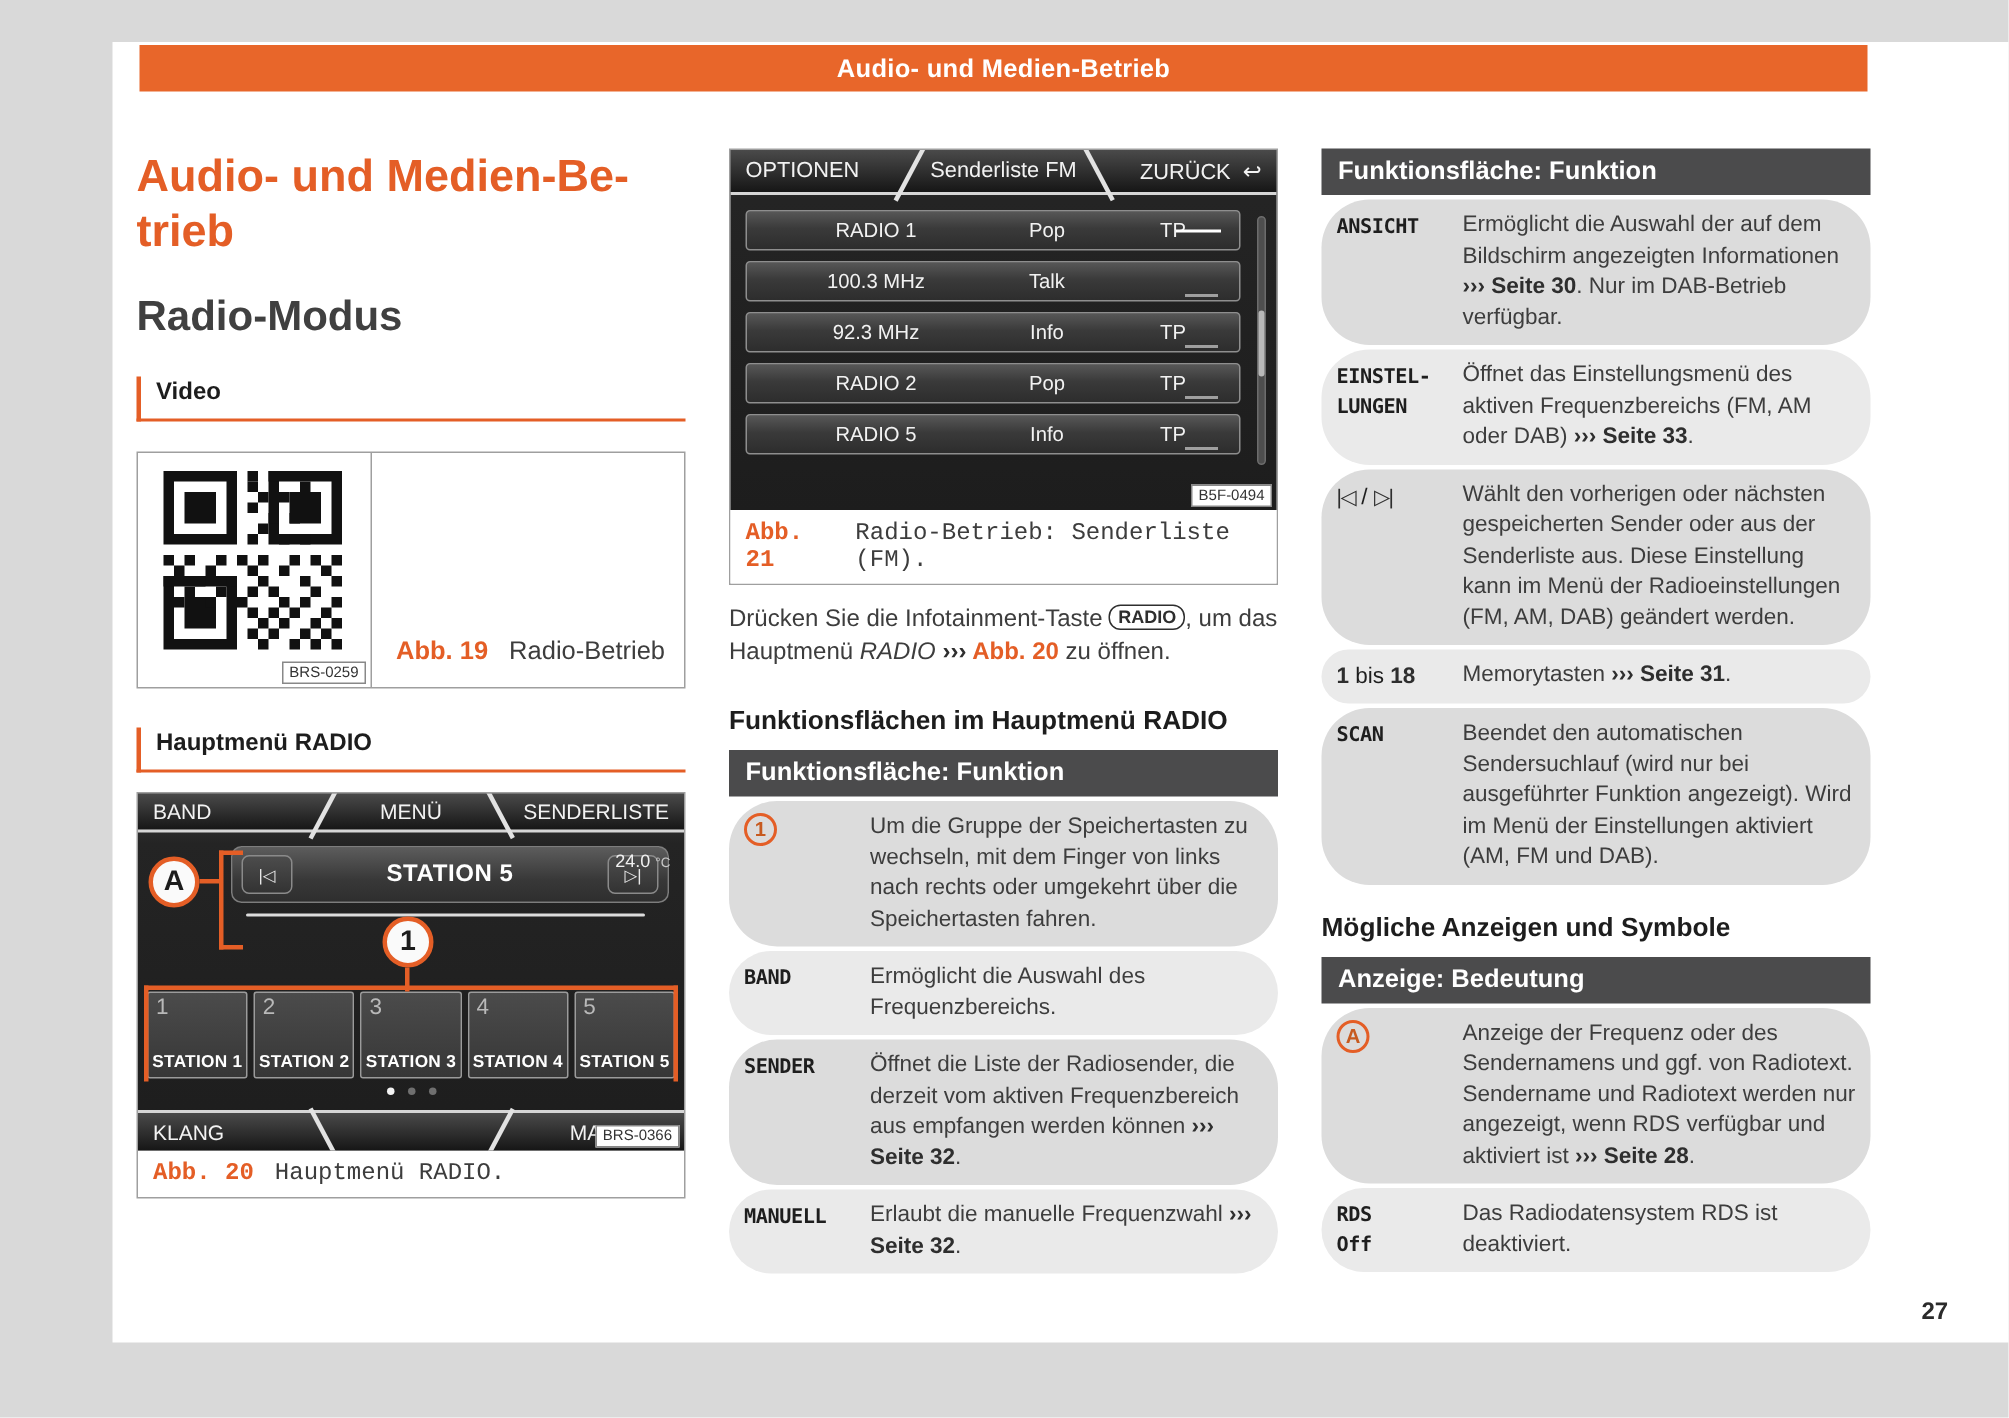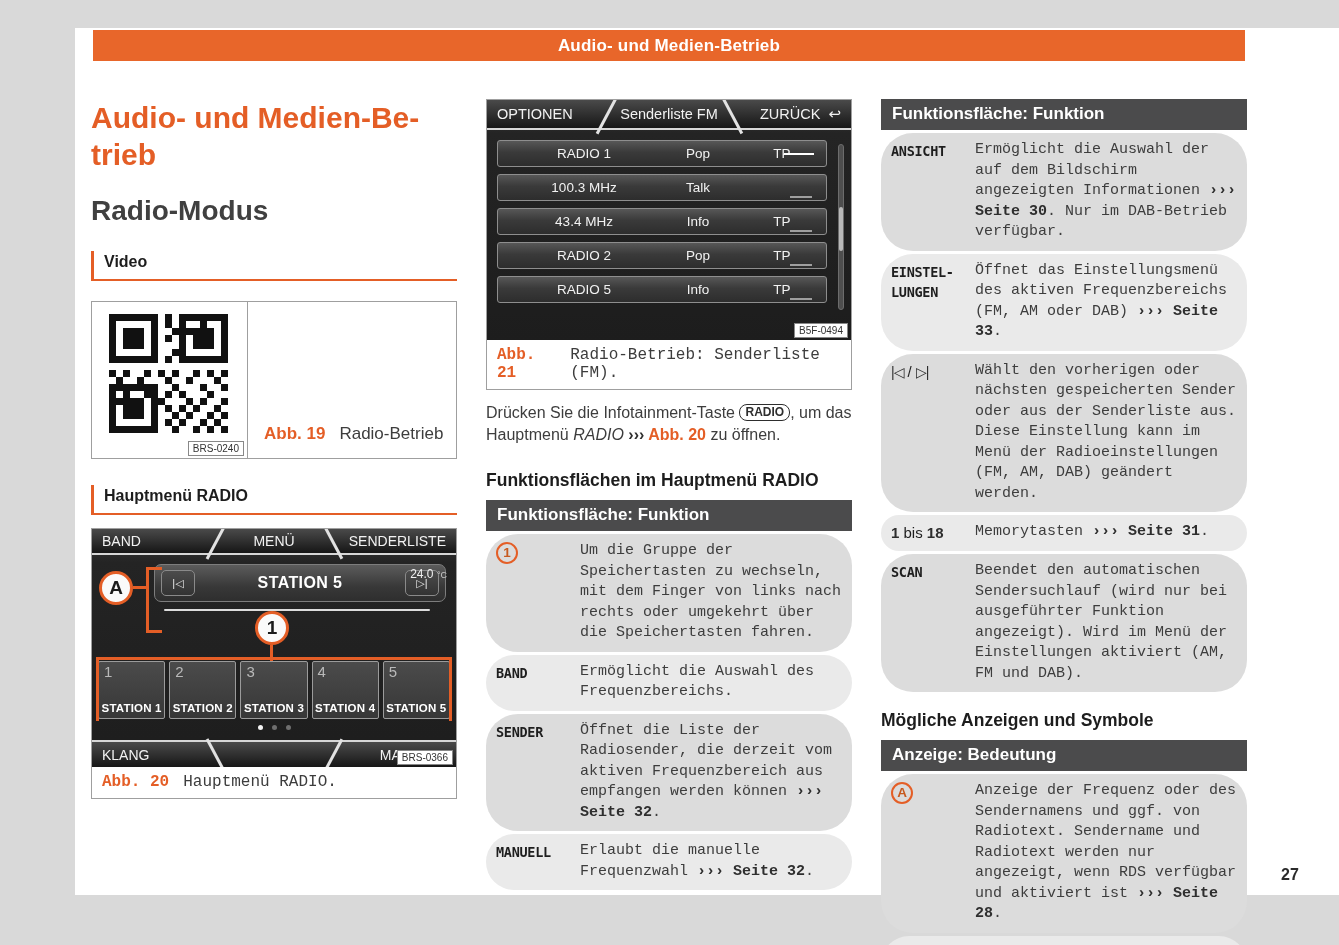--- a/index.html
+++ b/index.html
@@ -174,21 +174,21 @@
   .minor-heading { margin-top:24px; font-size:17.5px; font-weight:bold; color:#1d1d1d; }
 
   .ftable { margin-top:9px; }
   .ftable-header {
     background:#4b4b4c; color:#fff; font-weight:bold; font-size:17px;
     padding:5px 11px 6px 11px; margin-bottom:3px;
   }
   .frow { display:grid; grid-template-columns:92px 1fr; margin-bottom:3px; background:#dcdcdc;border-radius:32px; }
   .frow:nth-of-type(even) { background:#eaeaea; }
   .fcell-label { padding:8px 2px 8px 10px; font-size:15px; color:#1e1e1e; line-height:20px; }
-  .fcell-text  { padding:7px 10px 8px 2px; font-size:15px; line-height:20.5px; color:#3d3d3d;font-family:Liberation Mono, monospace; }
+  .fcell-text  { padding:7px 10px 8px 2px; font-size:15px; line-height:20.5px; color:#3d3d3d; }
 
   .seg.b { font-weight:bold; color:#2e2e2e; }
   .seg.i { font-style:italic; }
   .seg.orange { color:#e45e26; }
   .seg.mono { font-family:"DejaVu Sans Mono",monospace; font-weight:bold; font-size:13.5px; letter-spacing:-.3px; }
   .seg.keycap {
     display:inline-block; border:1.7px solid #2e2e2e; border-radius:8px;
     padding:0 5px; font-size:12px; font-weight:bold; line-height:15px;
     position:relative; top:-2px; color:#2e2e2e;
   }
@@ -223,21 +223,21 @@
       <div class="section-header">Video</div>
 
       <div class="figure fig19">
         <div class="qr-box">
           <div class="qr-inner">
             <div class="qf tl"></div>
             <div class="qf tr"></div>
             <div class="qf bl"></div>
             <div class="qmods"></div>
           </div>
-          <div class="img-code">BRS-0240</div>
+          <div class="img-code">BRS-0259</div>
         </div>
         <div class="fig19-caption">
           <span class="abb">Abb. 19</span>
           <span>Radio-Betrieb</span>
         </div>
       </div>
 
       <div class="section-header">Hauptmenü RADIO</div>
 
       <div class="figure fig20">
@@ -339,21 +339,21 @@
                 <span class="st-tp">TP</span>
               </div>
 
               <div class="st-row">
                 <span class="st-name">100.3 MHz</span>
                 <span class="st-genre">Talk</span>
                 <span class="st-tp"></span>
               </div>
 
               <div class="st-row">
-                <span class="st-name">43.4 MHz</span>
+                <span class="st-name">92.3 MHz</span>
                 <span class="st-genre">Info</span>
                 <span class="st-tp">TP</span>
               </div>
 
               <div class="st-row">
                 <span class="st-name">RADIO 2</span>
                 <span class="st-genre">Pop</span>
                 <span class="st-tp">TP</span>
               </div>
 

